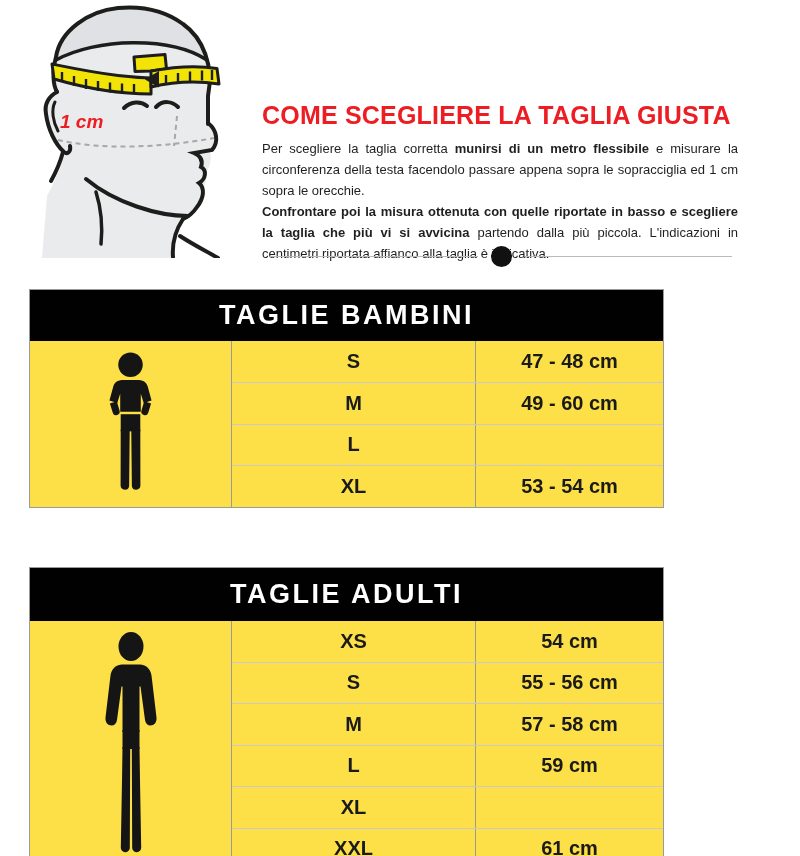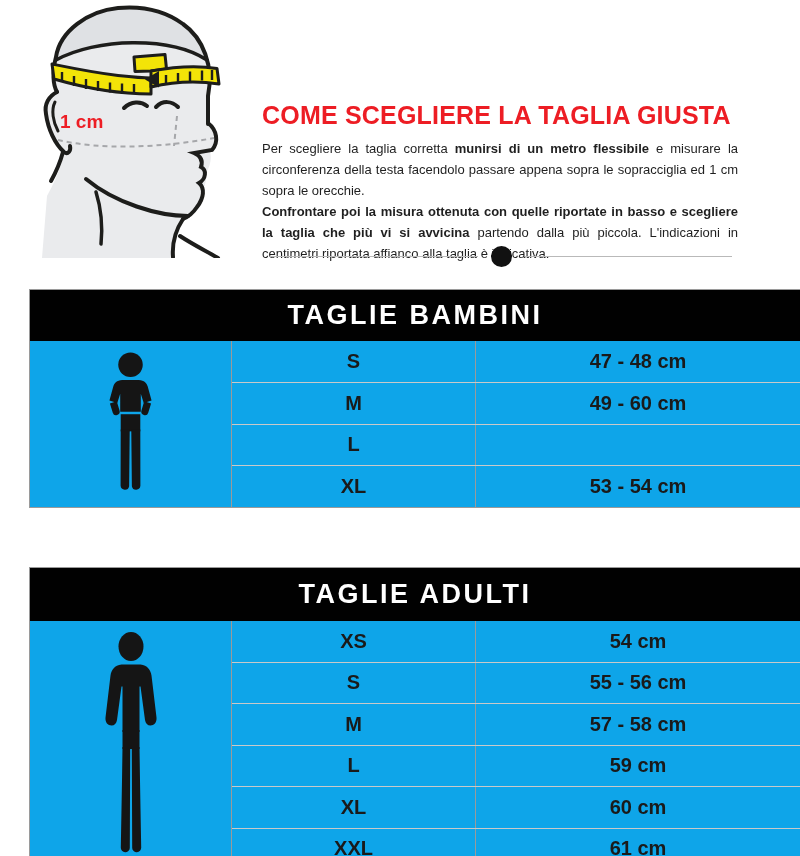--- a/index.html
+++ b/index.html
@@ -1,39 +1,39 @@
 <!DOCTYPE html>
 <html><head>
 <meta charset="utf-8">
 <style>
   html,body{margin:0;padding:0;background:#fff;}
   body{width:800px;height:856px;font-family:"Liberation Sans",sans-serif;color:#1d1d1d;}
   .page{position:relative;width:800px;height:856px;background:#fff;overflow:hidden;}
 
   
-  .head-illo{position:absolute;left:15px;top:0;width:235px;height:258px;}
+  .head-illo{position:absolute;left:15px;top:0;width:235px;height:258px;font-style:italic;}
   .head-illo svg{display:block;width:100%;height:100%;}
 
   
   .intro{position:absolute;left:262px;top:0;width:476px;margin-top:36px;}
   .intro-title{margin:64px 0 0;font-size:25px;line-height:30px;font-weight:bold;
                letter-spacing:.2px;color:#ED1D24;white-space:nowrap;}
   .intro-text{margin:8px 0 0;font-size:13px;line-height:21px;text-align:justify;color:#1f1f1f;}
   .intro-text p{margin:0;}
   .b{font-weight:bold;}
 
   
   .divider{position:absolute;left:270px;top:245px;width:462px;height:22px;
            display:flex;align-items:center;}
   .divider .line{flex:1;height:1px;background:#b9b9b9;}
   .divider .dot{width:21px;height:21px;border-radius:50%;background:#111;margin:0 13px;flex:none;}
 
   
-  .size-table{position:absolute;left:29px;width:772px;border:1px solid #9a9a9a;
-              box-sizing:border-box;background:#0ea5e9;}
+  .size-table{position:absolute;left:29px;width:635px;border:1px solid #9a9a9a;
+              box-sizing:border-box;background:#fde047;}
   #t-bambini{top:289px;height:219px;}
   #t-adulti{top:567px;height:303px;}
   .st-header{background:#010101;color:#fff;display:flex;align-items:center;justify-content:center;
              font-weight:bold;font-size:27px;letter-spacing:2.5px;}
   #t-bambini .st-header{height:51px;}
   #t-adulti .st-header{height:53px;}
   .st-body{display:flex;}
   #t-bambini .st-body{height:166px;}
   #t-adulti .st-body{height:248px;}
   .icon-cell{width:201px;border-right:1px solid #9a9a9a;display:flex;
@@ -182,21 +182,20 @@
         <div class="row">
           <div class="cell cell-size">M</div>
           <div class="cell cell-val">57 - 58 cm</div>
         </div>
         <div class="row">
           <div class="cell cell-size">L</div>
           <div class="cell cell-val">59 cm</div>
         </div>
         <div class="row">
           <div class="cell cell-size">XL</div>
-          <div class="cell cell-val">60 cm</div>
         </div>
         <div class="row">
           <div class="cell cell-size">XXL</div>
           <div class="cell cell-val">61 cm</div>
         </div>
       </div>
     </div>
   </section>
 
 </div>

